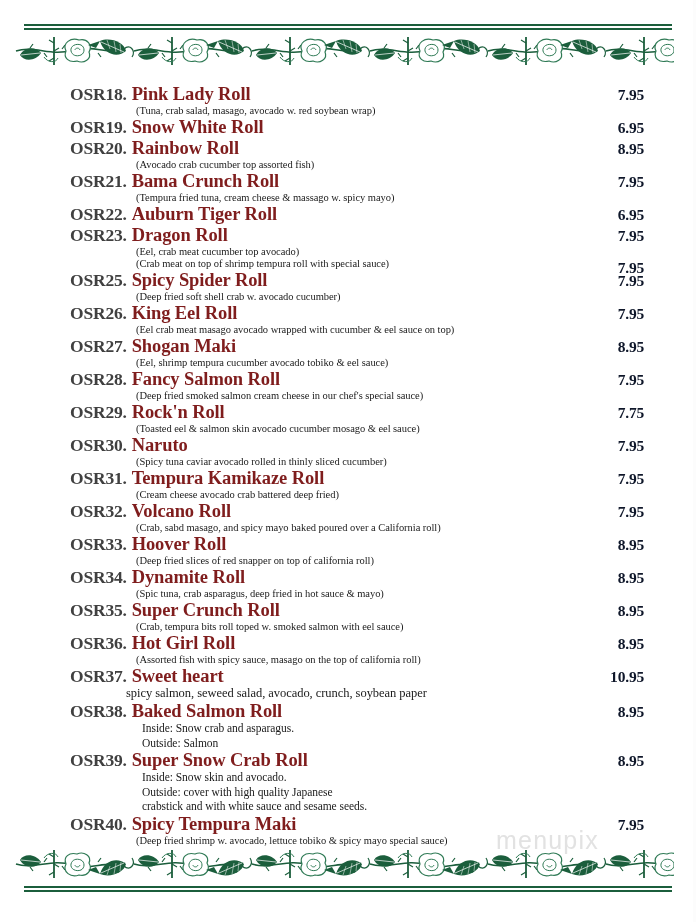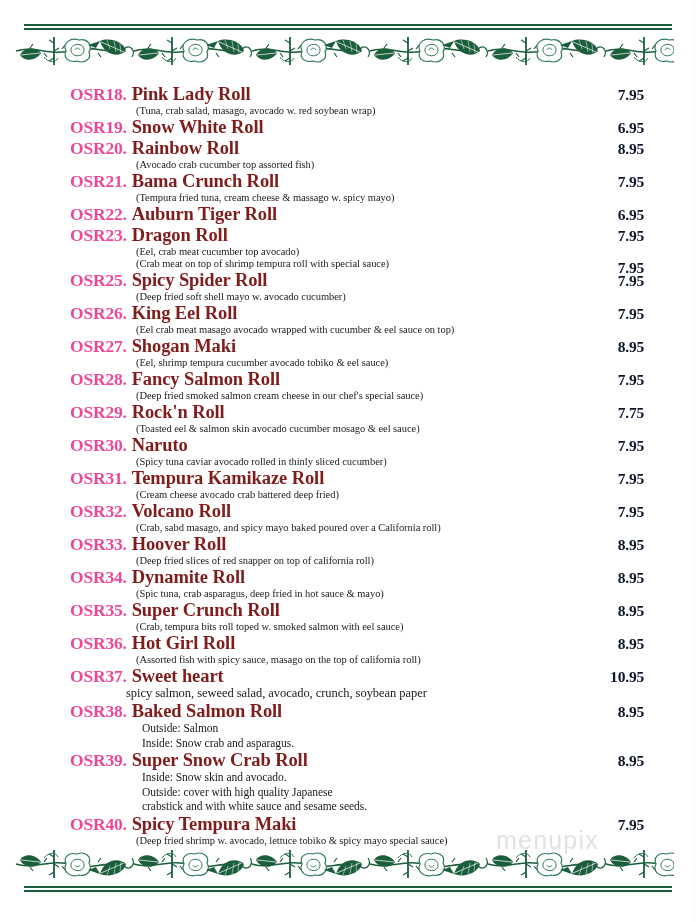--- a/index.html
+++ b/index.html
@@ -74,21 +74,21 @@
   }
   .item-head {
     display: flex;
     align-items: baseline;
     white-space: nowrap;
   }
   .item-code {
     font-family: "Liberation Serif", serif;
     font-size: 17.5px;
     font-weight: 600;
-    color: #ec4899;
+    color: #404040;
     letter-spacing: -0.2px;
     flex: 0 0 auto;
   }
   .item-name {
     font-family: "Liberation Serif", serif;
     font-size: 18.5px;
     font-weight: 600;
     color: #7f1d1d;
     margin-left: 5px;
     letter-spacing: -0.1px;
@@ -246,21 +246,21 @@
       <div class="menu-item">
         <div class="item-price">7.95</div>
         <div class="item-desc">(Crab meat on top of shrimp tempura roll with special sauce)</div>
       </div>
       <div class="menu-item">
         <div class="item-head">
           <span class="item-code">OSR25.</span>
           <span class="item-name">Spicy Spider Roll</span>
         </div>
         <div class="item-price">7.95</div>
-        <div class="item-desc">(Deep fried soft shell mayo w. avocado cucumber)</div>
+        <div class="item-desc">(Deep fried soft shell crab w. avocado cucumber)</div>
       </div>
       <div class="menu-item">
         <div class="item-head">
           <span class="item-code">OSR26.</span>
           <span class="item-name">King Eel Roll</span>
         </div>
         <div class="item-price">7.95</div>
         <div class="item-desc">(Eel crab meat masago avocado wrapped with cucumber &amp; eel sauce on top)</div>
       </div>
       <div class="menu-item">
@@ -351,22 +351,22 @@
         <div class="item-price">10.95</div>
         <div class="item-desc plain">spicy salmon, seweed salad, avocado, crunch, soybean paper</div>
       </div>
       <div class="menu-item">
         <div class="item-head">
           <span class="item-code">OSR38.</span>
           <span class="item-name">Baked Salmon Roll</span>
         </div>
         <div class="item-price">8.95</div>
         <div class="item-desc block">
+          <span class="desc-line">Inside: Snow crab and asparagus.</span>
           <span class="desc-line">Outside: Salmon</span>
-          <span class="desc-line">Inside: Snow crab and asparagus.</span>
         </div>
       </div>
       <div class="menu-item">
         <div class="item-head">
           <span class="item-code">OSR39.</span>
           <span class="item-name">Super Snow Crab Roll</span>
         </div>
         <div class="item-price">8.95</div>
         <div class="item-desc block">
           <span class="desc-line">Inside: Snow skin and avocado.</span>

